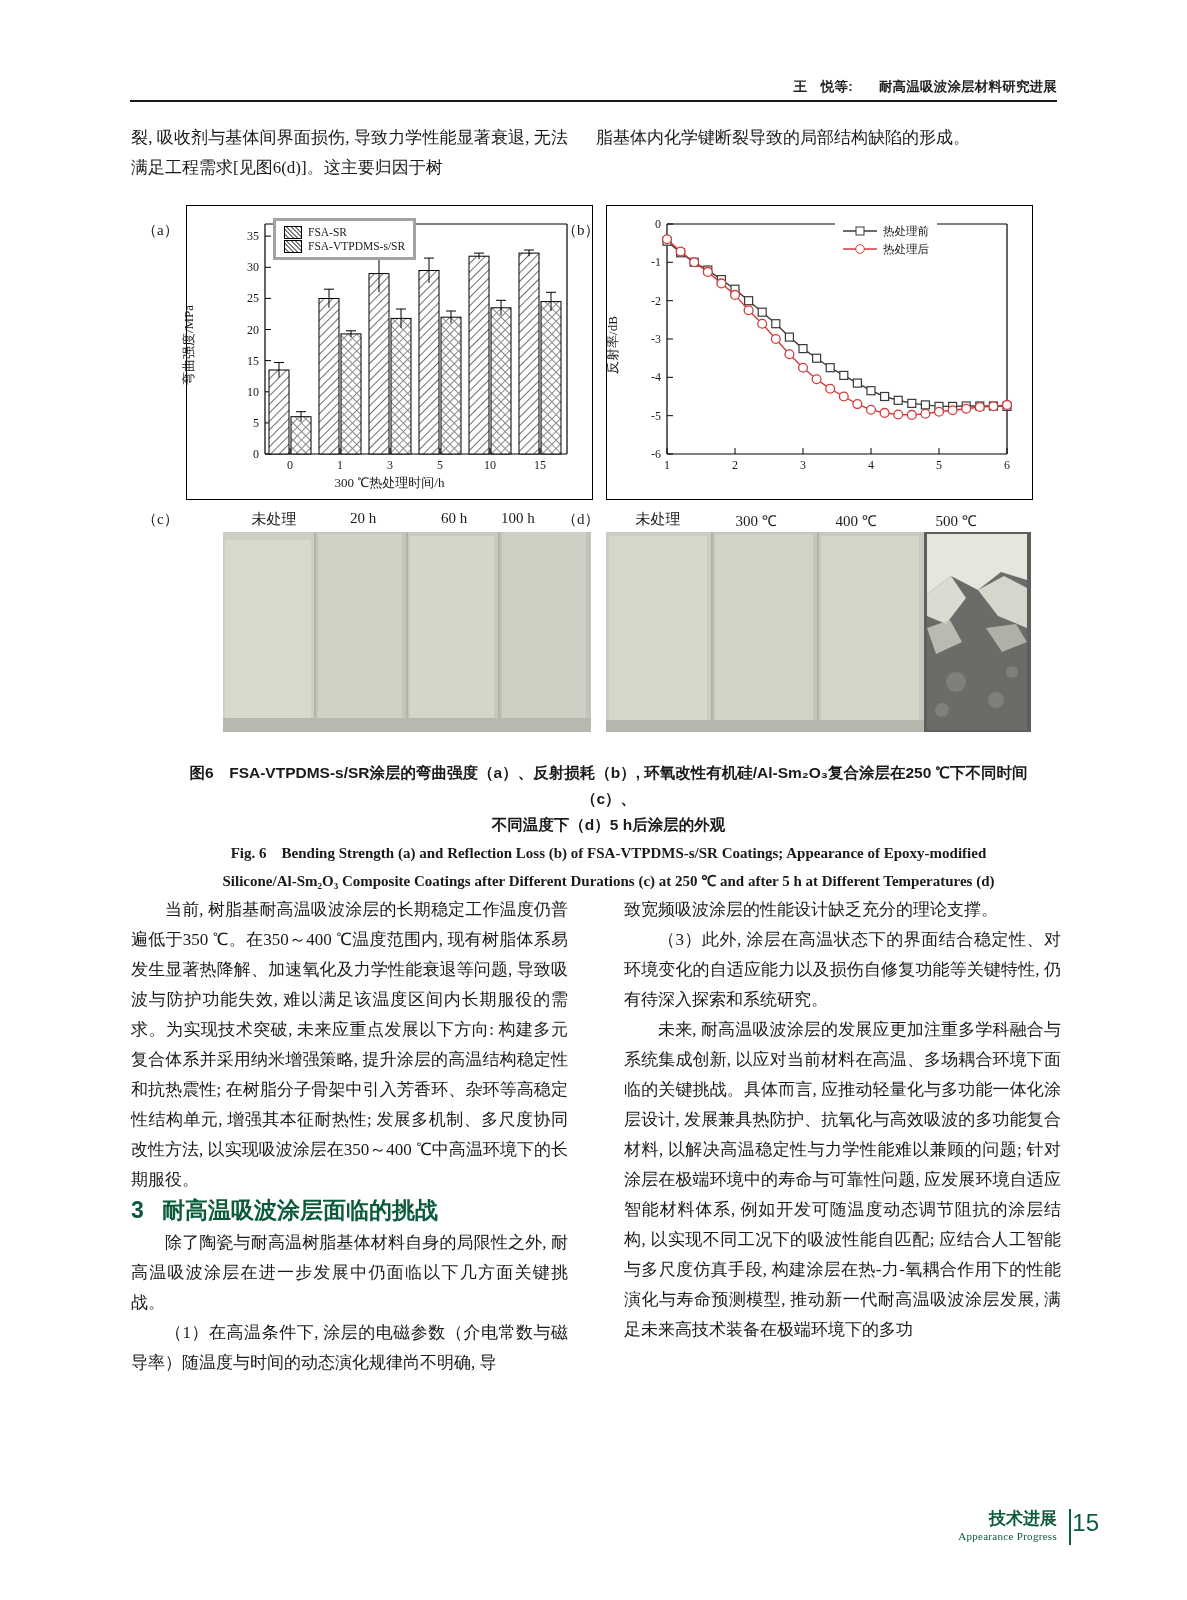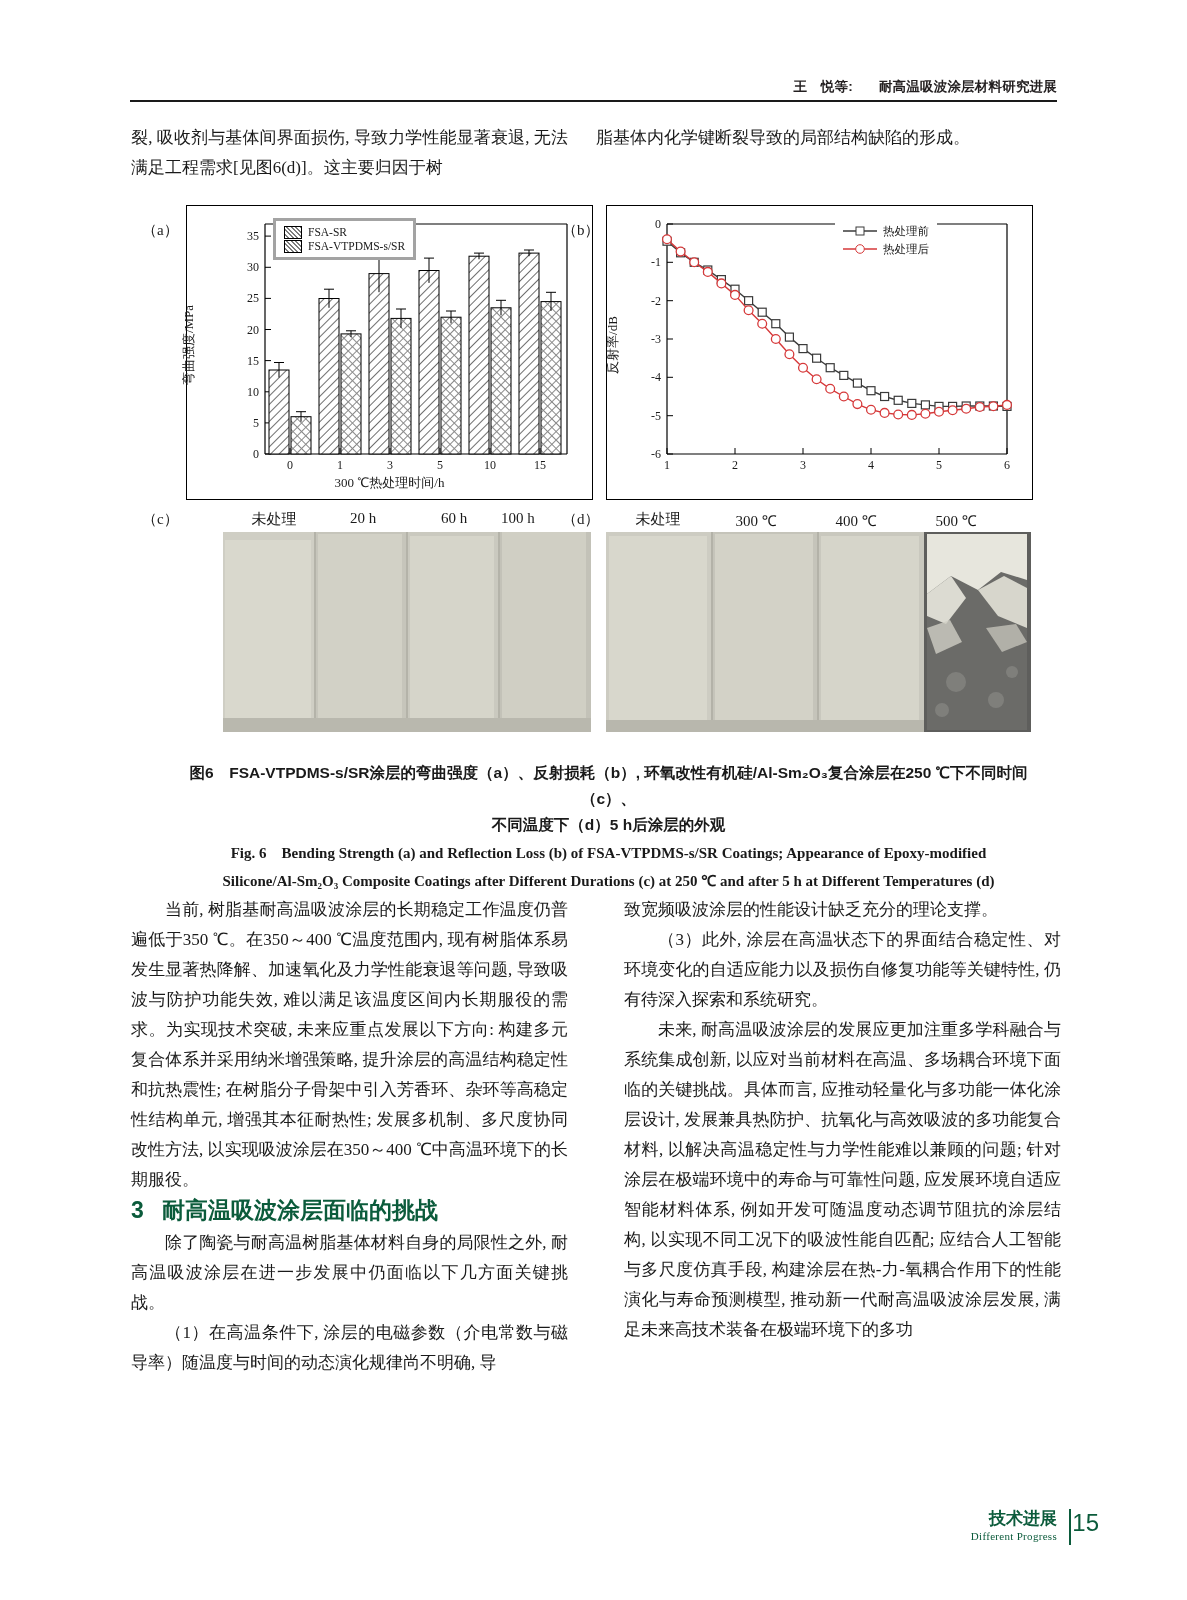--- a/index.html
+++ b/index.html
@@ -431,18 +431,18 @@
   </div>
 
   <div class="col botright">
     <p>致宽频吸波涂层的性能设计缺乏充分的理论支撑。</p>
     <p class="ind">（3）此外, 涂层在高温状态下的界面结合稳定性、对环境变化的自适应能力以及损伤自修复功能等关键特性, 仍有待深入探索和系统研究。</p>
     <p class="ind">未来, 耐高温吸波涂层的发展应更加注重多学科融合与系统集成创新, 以应对当前材料在高温、多场耦合环境下面临的关键挑战。具体而言, 应推动轻量化与多功能一体化涂层设计, 发展兼具热防护、抗氧化与高效吸波的多功能复合材料, 以解决高温稳定性与力学性能难以兼顾的问题; 针对涂层在极端环境中的寿命与可靠性问题, 应发展环境自适应智能材料体系, 例如开发可随温度动态调节阻抗的涂层结构, 以实现不同工况下的吸波性能自匹配; 应结合人工智能与多尺度仿真手段, 构建涂层在热-力-氧耦合作用下的性能演化与寿命预测模型, 推动新一代耐高温吸波涂层发展, 满足未来高技术装备在极端环境下的多功</p>
   </div>
 
   <div class="footer">
     <div class="fz">技术进展</div>
-    <div class="fe">Different Progress</div>
+    <div class="fe">Appearance Progress</div>
     <div class="bar"></div>
     <div class="pg">15</div>
   </div>
 
 </div>
 
 </body></html>

